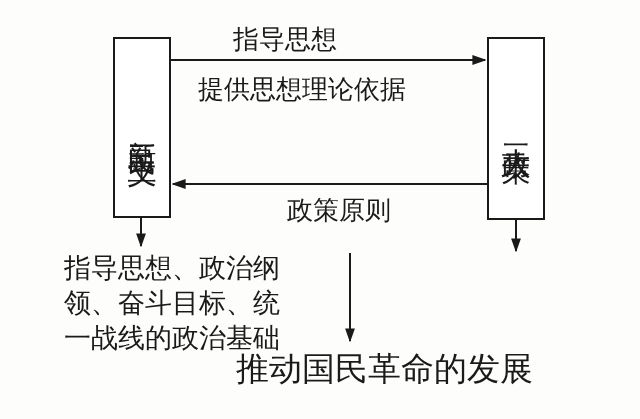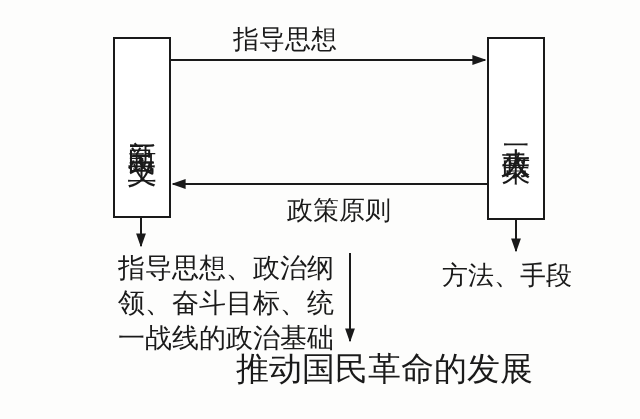--- a/index.html
+++ b/index.html
@@ -45,21 +45,20 @@
       white-space: nowrap;
       font-weight: 500;
     }
     .multiline {
       position: absolute;
       font-size: 27px;
       line-height: 35px;
       font-weight: 500;
       white-space: pre-line;
       width: 270px;
-      text-align: right;
     }
     svg.arrows {
       position: absolute;
       left: 0; top: 0;
       width: 640px; height: 419px;
       pointer-events: none;
     }
   </style>
 </head>
 <body>
@@ -86,24 +85,24 @@
 
   <div class="box" style="left:113px; top:37px; width:58px; height:181px;">
     <span class="vtext">新三民主义</span>
   </div>
 
   <div class="box" style="left:487px; top:37px; width:58px; height:183px;">
     <span class="vtext">三大政策</span>
   </div>
 
   <span class="label" style="left:233px; top:26px;">指导思想</span>
+  <span class="label" style="left:198px; top:76px;">提供思想理论依据</span>
 
   <span class="label" style="left:287px; top:197px;">政策原则</span>
 
   <div class="multiline" style="left:64px; top:250px;">指导思想、政治纲
 领、奋斗目标、统
 一战线的政治基础</div>
 
-  <span class="label" style="left:442px; top:262px;">方法、手段</span>
 
   <span class="label" style="left:236px; top:352px; font-size:33px;">推动国民革命的发展</span>
 
 </div>
 
 </body></html>

